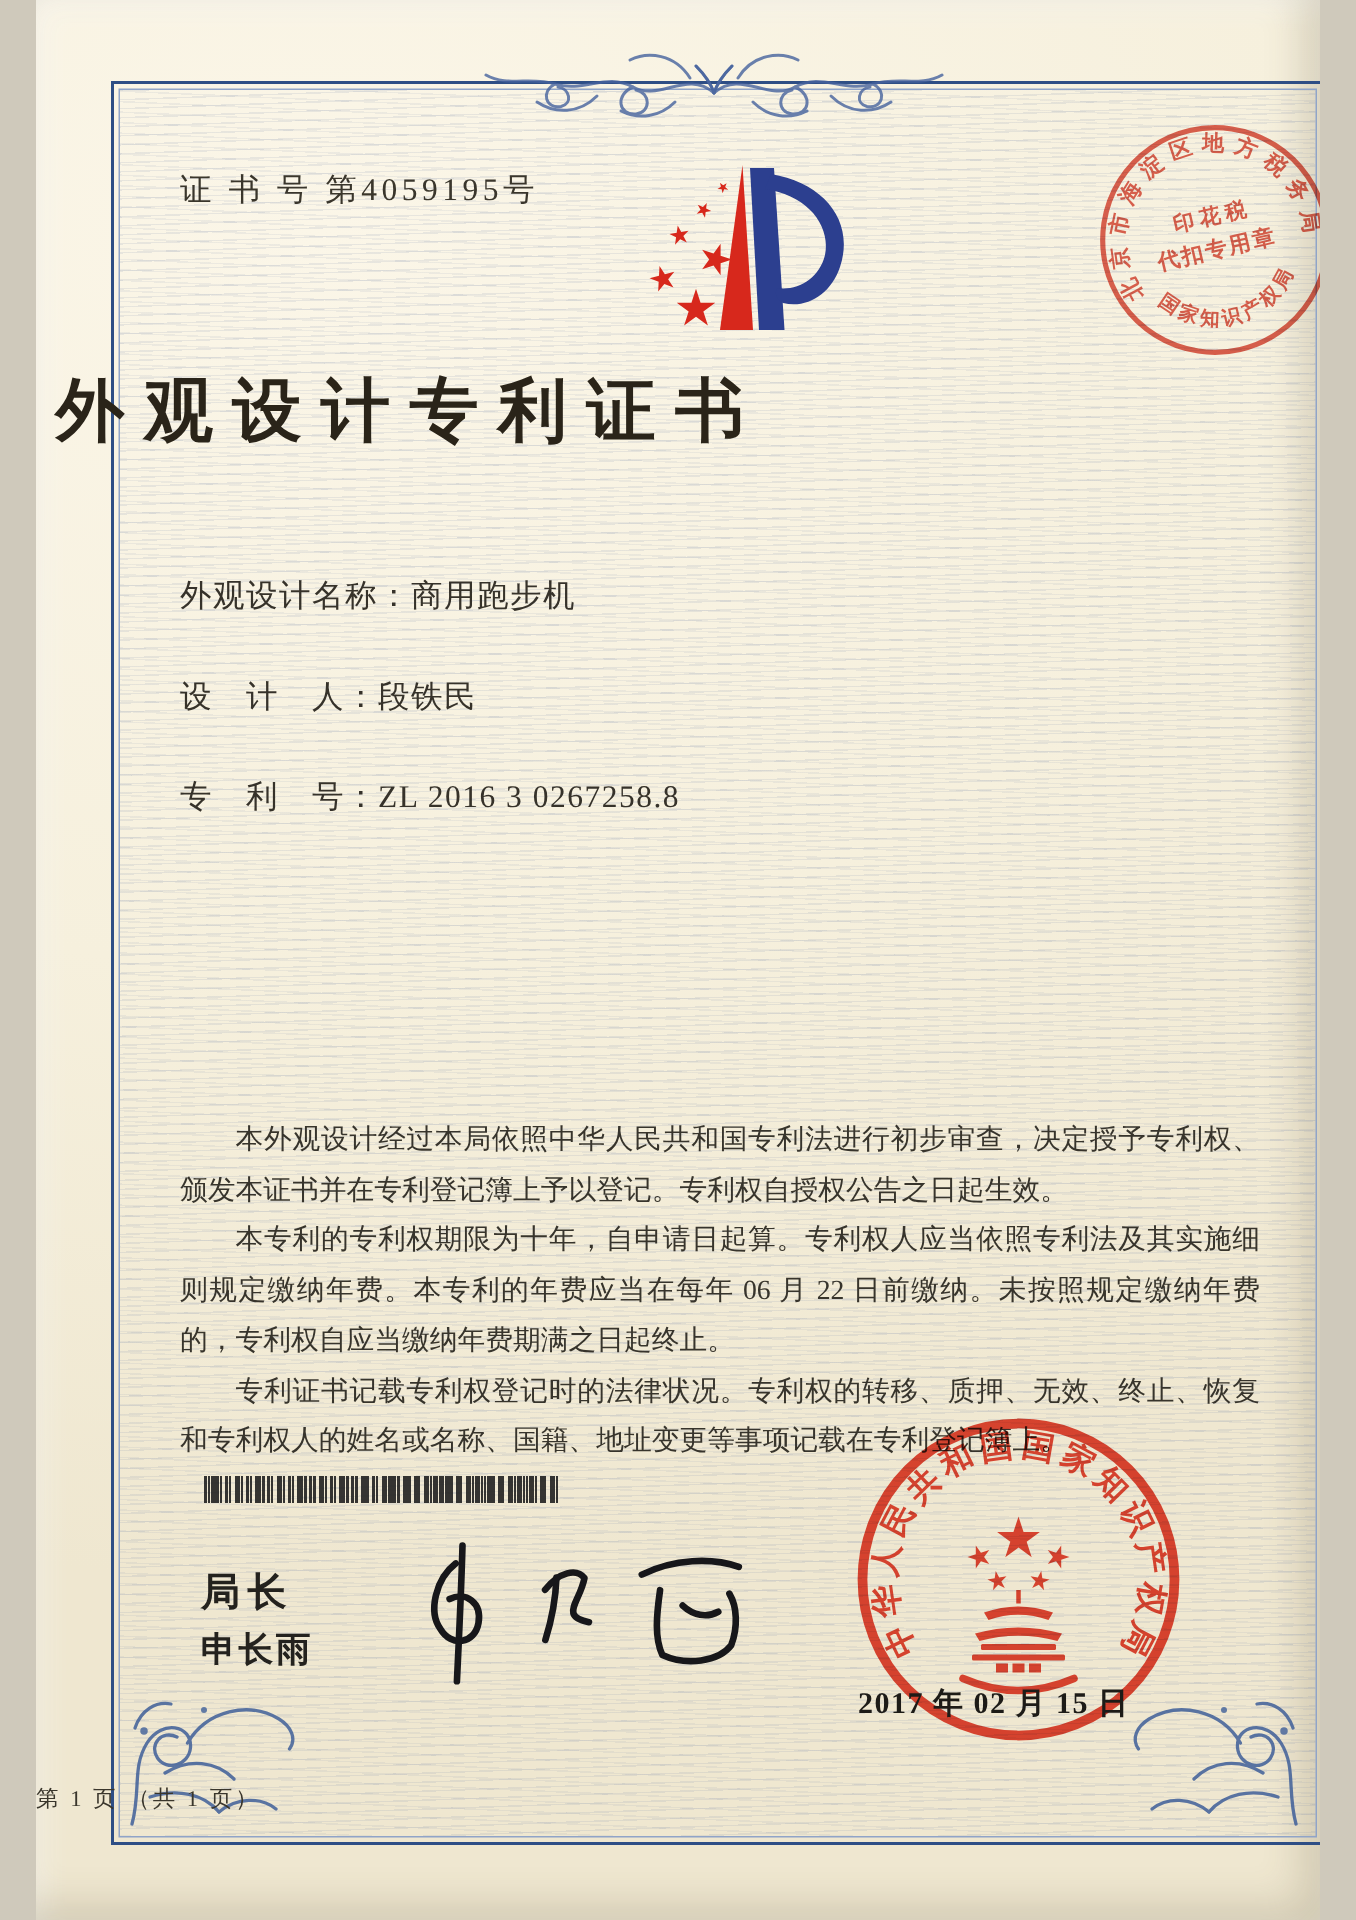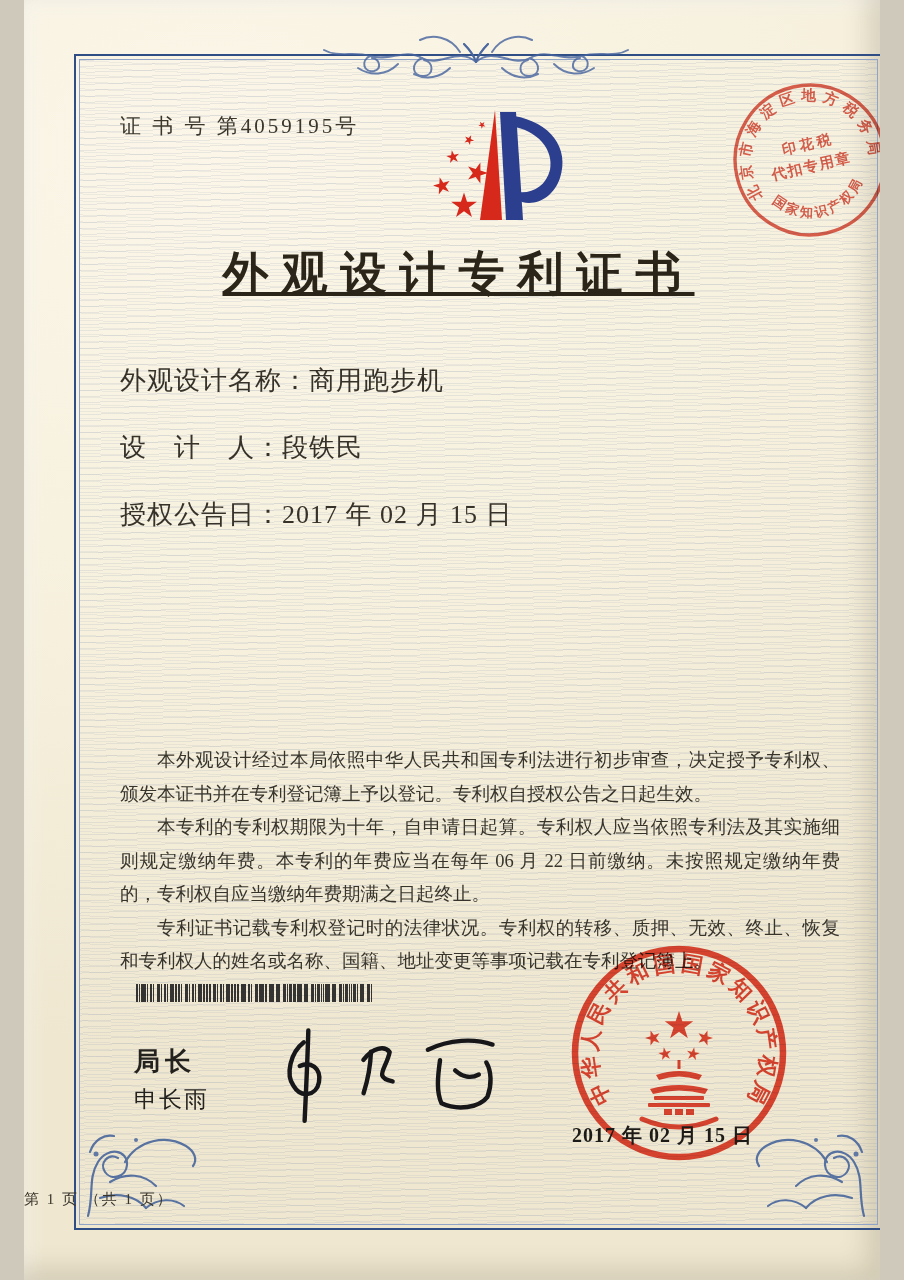--- a/index.html
+++ b/index.html
@@ -20,37 +20,37 @@
   }
   .ornament{position:absolute; pointer-events:none;}
   .top-flourish{left:292px; top:24px; width:320px; height:68px;}
   .corner-left{left:56px; top:1096px; width:126px; height:126px;}
   .corner-right{left:722px; top:1096px; width:126px; height:126px; transform:scaleX(-1);}
   .cert-number{position:absolute; left:96px; top:112px; font-size:21px; letter-spacing:3px; color:#3a362c;}
   .logo{position:absolute; left:398px; top:100px; width:150px; height:135px;}
   .tax-stamp{position:absolute; left:700px; top:74px; width:172px; height:172px;
     transform:rotate(-13deg); opacity:.82; mix-blend-mode:multiply;}
   .stamp-text{fill:#d6402f; font-family:"Liberation Serif","DejaVu Serif",serif; font-weight:bold;}
-  .title{position:absolute; left:0; right:0; top:243px; text-align:center;
-    font-size:46px; font-weight:bold; letter-spacing:13px; color:#2a2419; text-indent:13px;text-decoration:underline;}
+  .title{position:absolute; left:0; right:0; top:243px; text-align:left;
+    font-size:46px; font-weight:bold; letter-spacing:13px; color:#2a2419; text-indent:13px;}
   .fields{position:absolute; left:96px; top:366px; width:700px;}
-  .field-row{margin-bottom:37px; font-size:26px; line-height:30px; letter-spacing:1px; color:#36322a;}
+  .field-row{margin-bottom:37px; font-size:21px; line-height:30px; letter-spacing:1px; color:#36322a;margin-top:16px;}
   .field-label{white-space:pre;}
   .paragraphs{position:absolute; left:96px; top:744px; width:720px;
     font-size:18.5px; line-height:33.5px; text-align:justify; color:#37342c;}
   .paragraphs p{margin:0; text-indent:2em; word-break:break-all;}
   .barcode{position:absolute; left:112px; top:984px; width:236px; height:18px;
     background:
      repeating-linear-gradient(90deg,#1c1c1c 0 2px,rgba(0,0,0,0) 2px 3px,#1c1c1c 3px 4px,rgba(0,0,0,0) 4px 7px,#1c1c1c 7px 10px,rgba(0,0,0,0) 10px 11px,#1c1c1c 11px 12px,rgba(0,0,0,0) 12px 14px),
      repeating-linear-gradient(90deg,#1c1c1c 0 1px,rgba(0,0,0,0) 1px 5px,#1c1c1c 5px 7px,rgba(0,0,0,0) 7px 11px,#1c1c1c 11px 12px,rgba(0,0,0,0) 12px 17px);
     opacity:.88;}
   .director-title{position:absolute; left:110px; top:1044px; font-size:26px; letter-spacing:5px;
     font-family:"Liberation Sans","DejaVu Sans",sans-serif; color:#24221e; font-weight:600;}
   .director-name{position:absolute; left:110px; top:1084px; font-size:23px; letter-spacing:2px;
-    font-family:"Liberation Sans","DejaVu Sans",sans-serif; color:#24221e; font-weight:400;}
+    font-family:"Liberation Sans","DejaVu Sans",sans-serif; color:#24221e; font-weight:700;}
   .signature{position:absolute; left:225px; top:1018px; width:265px; height:108px; transform:rotate(-2deg);}
   .seal{position:absolute; left:544px; top:942px; width:222px; height:222px;
     opacity:.93; mix-blend-mode:multiply;}
   .seal-text{fill:#e23b28; font-family:"Liberation Serif","DejaVu Serif",serif; font-weight:bold;}
   .seal-date{position:absolute; left:548px; top:1122px; width:210px; font-size:20px;
     font-weight:600; letter-spacing:1px; color:#1d1b17; z-index:3;}
   .footer{position:absolute; left:0; right:0; top:1190px; text-align:left;
     font-size:15px; letter-spacing:2px; color:#3a362c;}
 </style>
 </head>
@@ -141,21 +141,21 @@
   <div class="title">外观设计专利证书</div>
 
   <div class="fields">
     <div class="field-row">
       <span class="field-label">外观设计名称：</span><span class="field-value">商用跑步机</span>
     </div>
     <div class="field-row">
       <span class="field-label">设　计　人：</span><span class="field-value">段铁民</span>
     </div>
     <div class="field-row">
-      <span class="field-label">授权公告日：</span><span class="field-value">2017 年 02 月 15 日</span>
+      <span class="field-label">专　利　号：</span><span class="field-value">ZL 2016 3 0267258.8</span>
     </div>
   </div>
 
   <div class="paragraphs">
     <p>本外观设计经过本局依照中华人民共和国专利法进行初步审查，决定授予专利权、颁发本证书并在专利登记簿上予以登记。专利权自授权公告之日起生效。</p>
     <p>本专利的专利权期限为十年，自申请日起算。专利权人应当依照专利法及其实施细则规定缴纳年费。本专利的年费应当在每年 06 月 22 日前缴纳。未按照规定缴纳年费的，专利权自应当缴纳年费期满之日起终止。</p>
     <p>专利证书记载专利权登记时的法律状况。专利权的转移、质押、无效、终止、恢复和专利权人的姓名或名称、国籍、地址变更等事项记载在专利登记簿上。</p>
   </div>
 
   <div class="barcode"></div>

